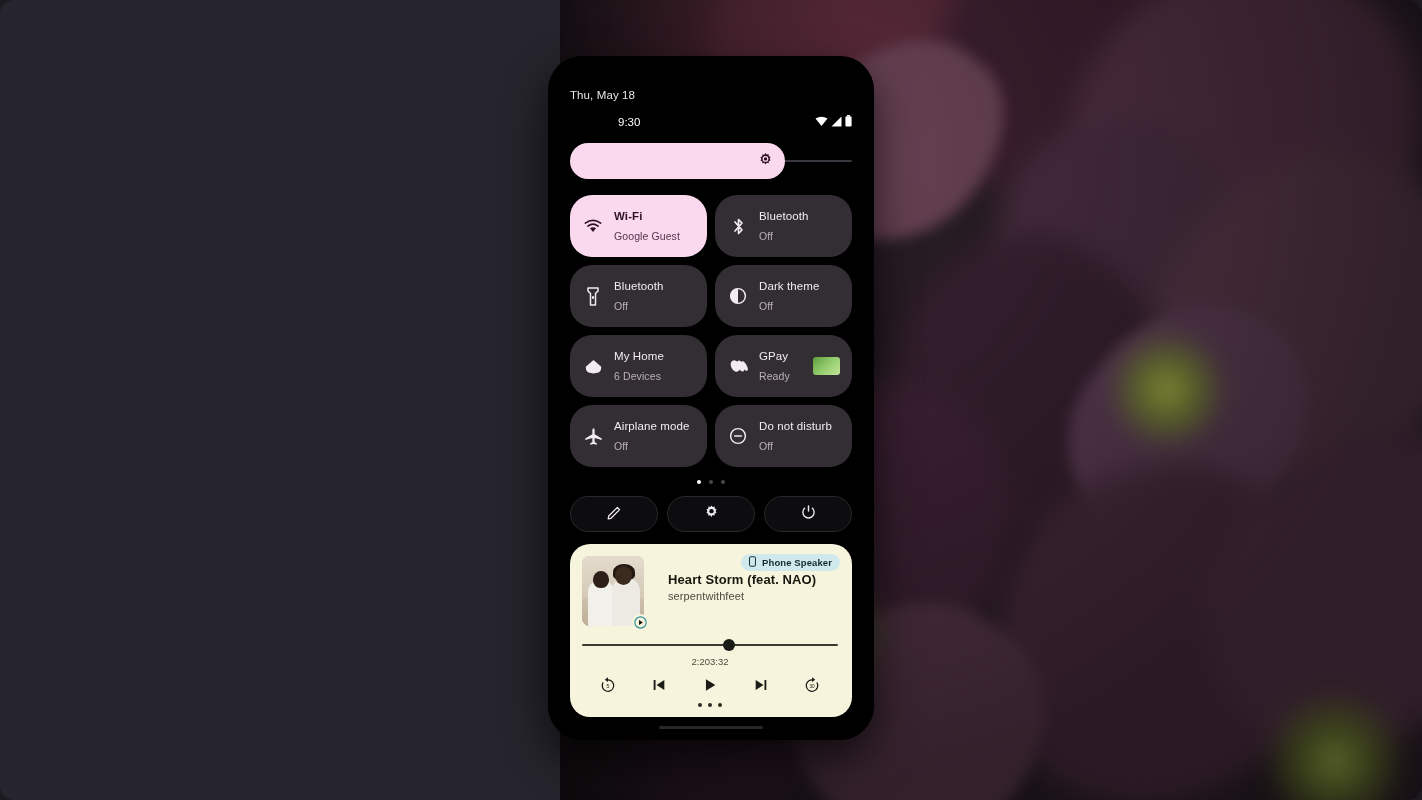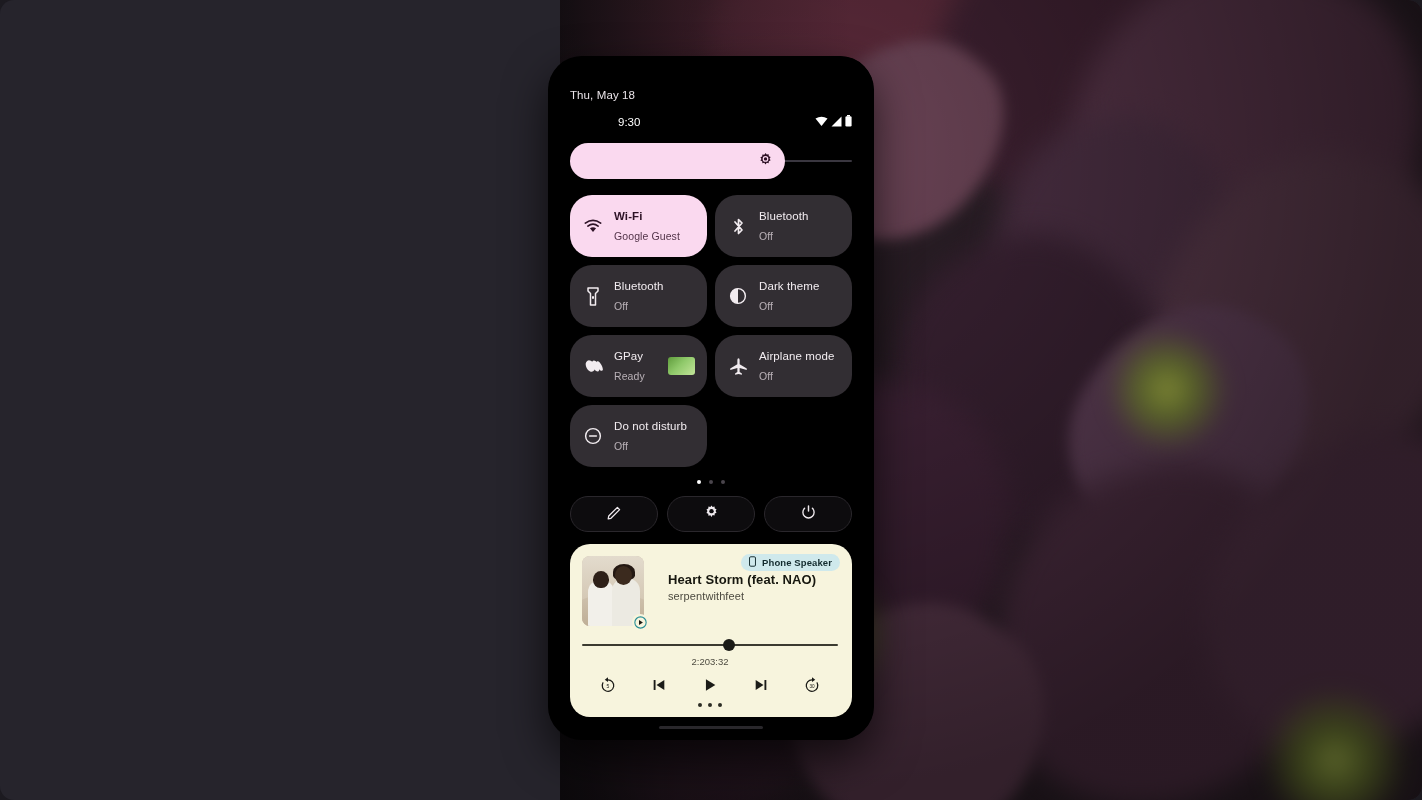--- a/index.html
+++ b/index.html
@@ -297,20 +297,31 @@
               <circle cx="10" cy="10" r="8.2" stroke="#f2ecf0" stroke-width="1.6" fill="none"></circle>
               <path d="M10 1.8 A8.2 8.2 0 0 0 10 18.2 Z" fill="#f2ecf0"></path>
             </svg>
           </span>
           <span class="tlabels">
             <span class="tlabel">Dark theme</span>
             <span class="tsub">Off</span>
           </span>
         </div>
 
+        <div class="tile">
+          <span class="ticon">
+            <svg width="19" height="17" viewBox="0 0 20 18">
+              <path d="M10 2.2 L18.2 9.2 Q18.6 12.8 16 15.2 Q10 17.4 4 15.2 Q1.4 12.8 1.8 9.2 Z" fill="#f2ecf0"></path>
+            </svg>
+          </span>
+          <span class="tlabels">
+            <span class="tlabel">My Home</span>
+            <span class="tsub">6 Devices</span>
+          </span>
+        </div>
 
         <div class="tile">
           <span class="ticon">
             <svg width="19" height="16" viewBox="0 0 20 17">
               <ellipse cx="6.6" cy="8.5" rx="4.4" ry="6.4" transform="rotate(-28 6.6 8.5)" fill="#f2ecf0"></ellipse>
               <ellipse cx="12.4" cy="8.5" rx="3.4" ry="6.2" transform="rotate(-28 12.4 8.5)" fill="#f2ecf0"></ellipse>
               <ellipse cx="16.6" cy="8.5" rx="2.1" ry="5.6" transform="rotate(-28 16.6 8.5)" fill="#f2ecf0"></ellipse>
             </svg>
           </span>
           <span class="tlabels">

